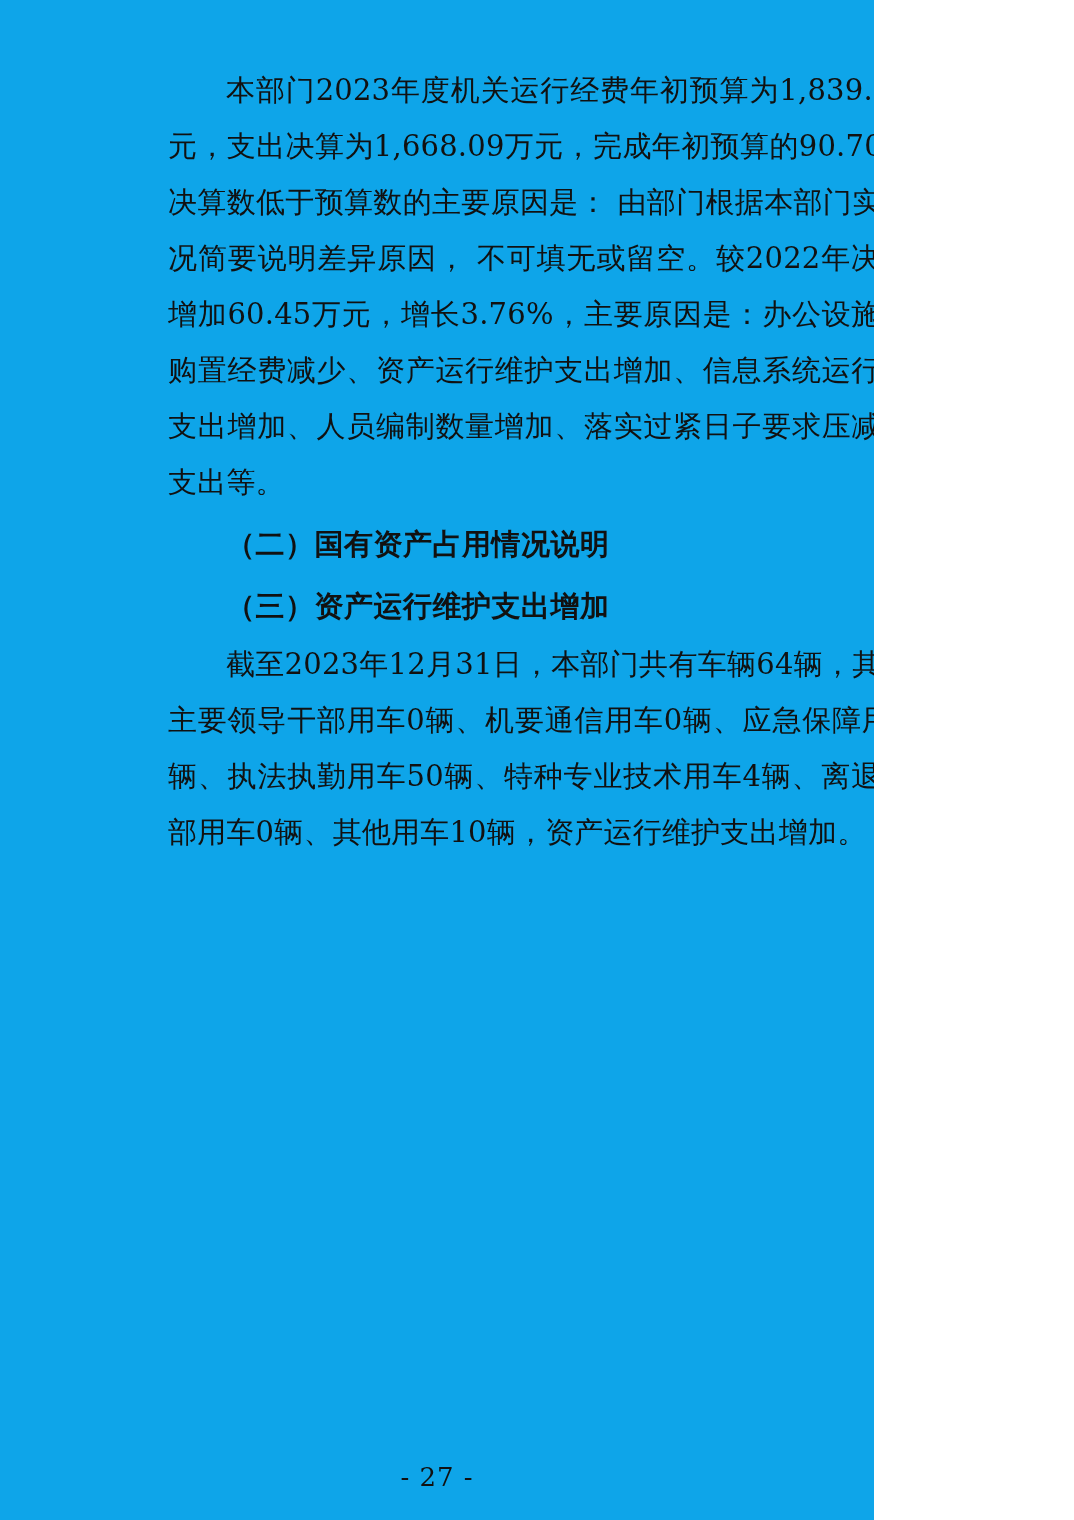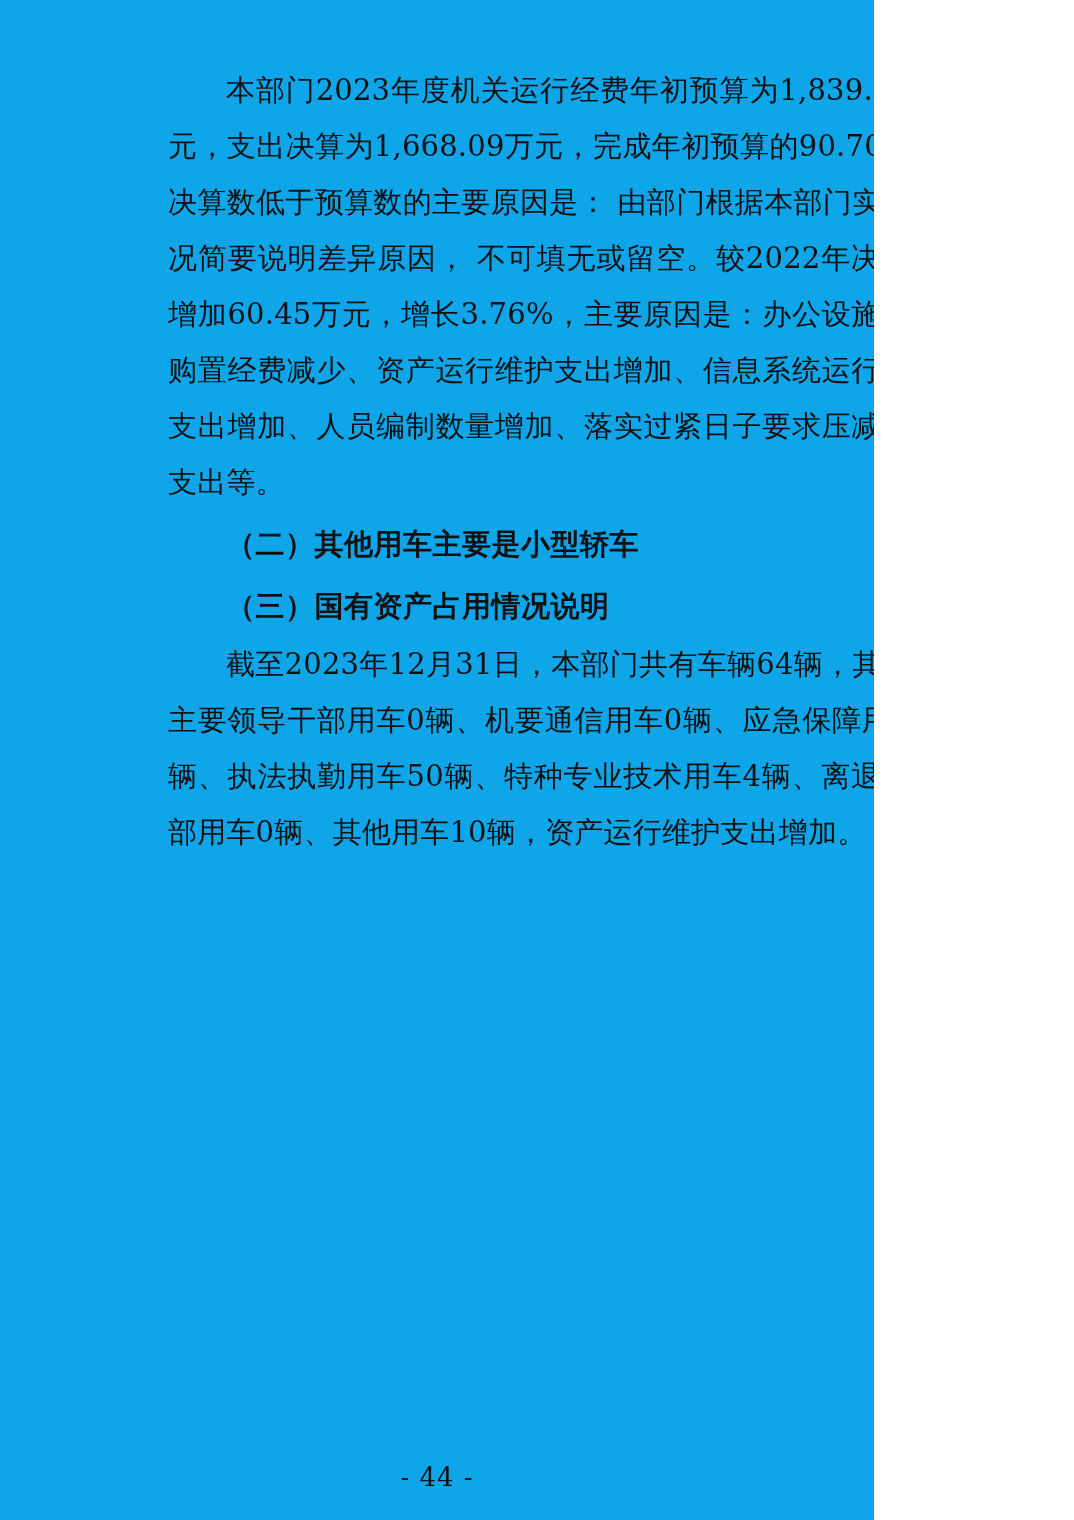--- a/index.html
+++ b/index.html
@@ -56,25 +56,25 @@
 </style>
 </head>
 <body>
 
 <div class="page">
 
   <div class="content">
 
     <p class="para">本部门2023年度机关运行经费年初预算为1,839.16万元，支出决算为1,668.09万元，完成年初预算的90.70%。决算数低于预算数的主要原因是： 由部门根据本部门实际情况简要说明差异原因， 不可填无或留空。较2022年决算数增加60.45万元，增长3.76%，主要原因是：办公设施设备购置经费减少、资产运行维护支出增加、信息系统运行维护支出增加、人员编制数量增加、落实过紧日子要求压减行政支出等。</p>
 
-    <h3 class="heading">（二）其他用车主要是小型轿车</h3>
+    <h3 class="heading">（二）国有资产占用情况说明</h3>
 
 
-    <h3 class="heading">（三）国有资产占用情况说明</h3>
+    <h3 class="heading">（三）资产运行维护支出增加</h3>
 
     <p class="para">截至2023年12月31日，本部门共有车辆64辆，其中，主要领导干部用车0辆、机要通信用车0辆、应急保障用车0辆、执法执勤用车50辆、特种专业技术用车4辆、离退休干部用车0辆、其他用车10辆，资产运行维护支出增加。</p>
 
 
   </div>
 
-  <div class="footer">- 44 -</div>
+  <div class="footer">- 27 -</div>
 
 </div>
 
 </body></html>

